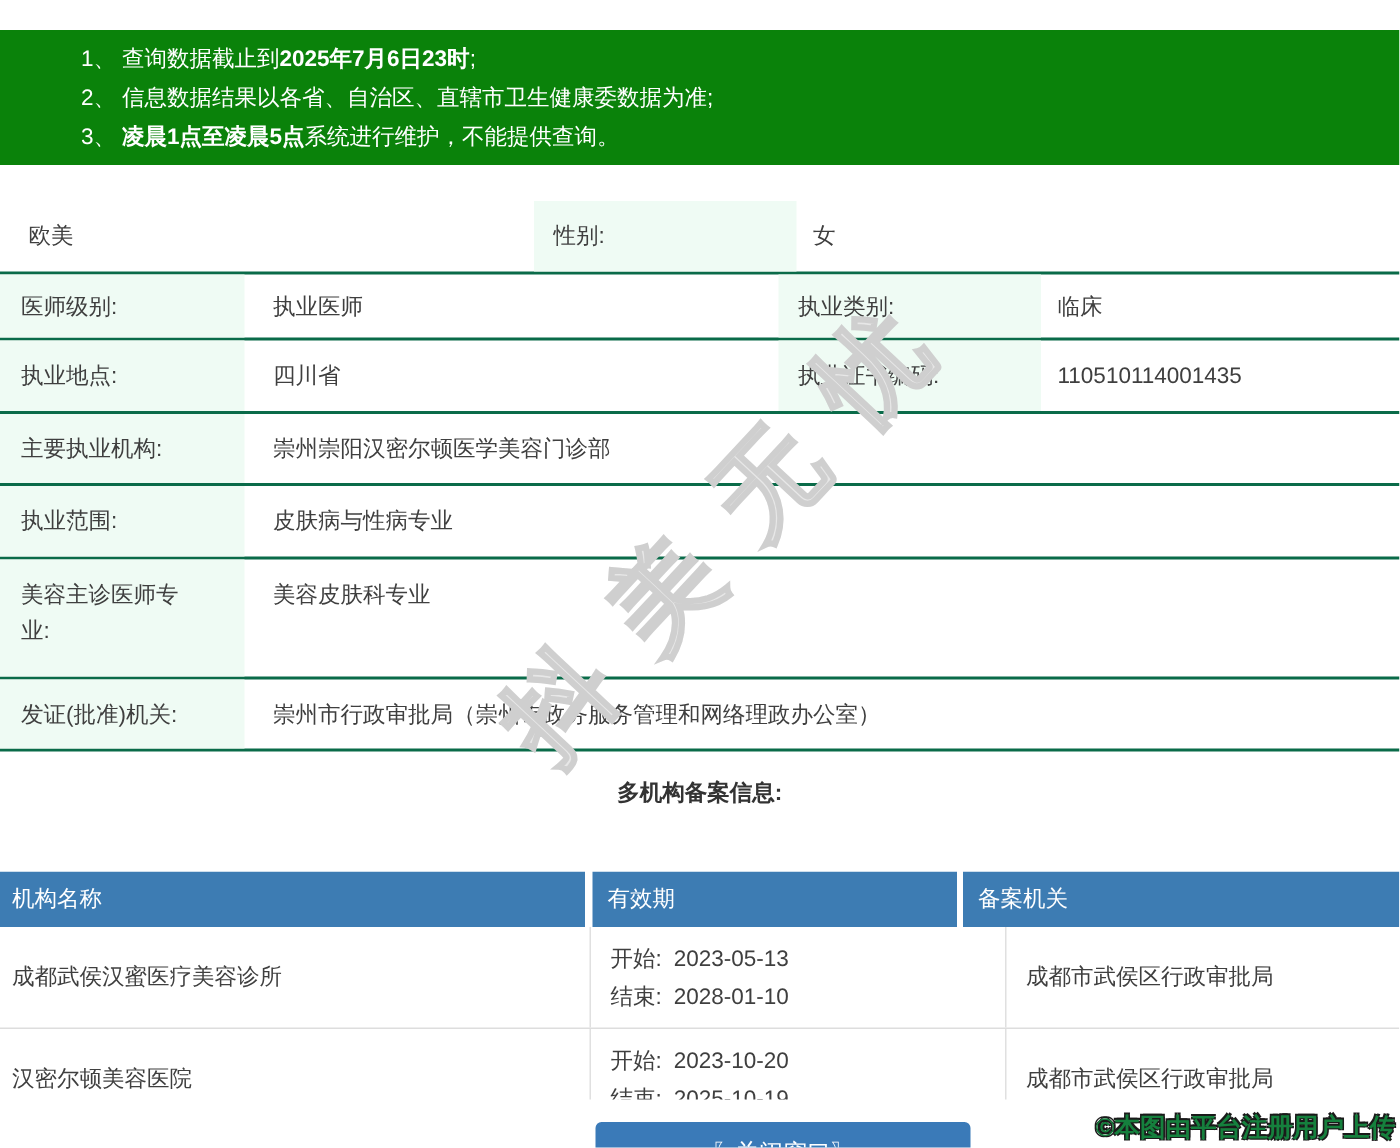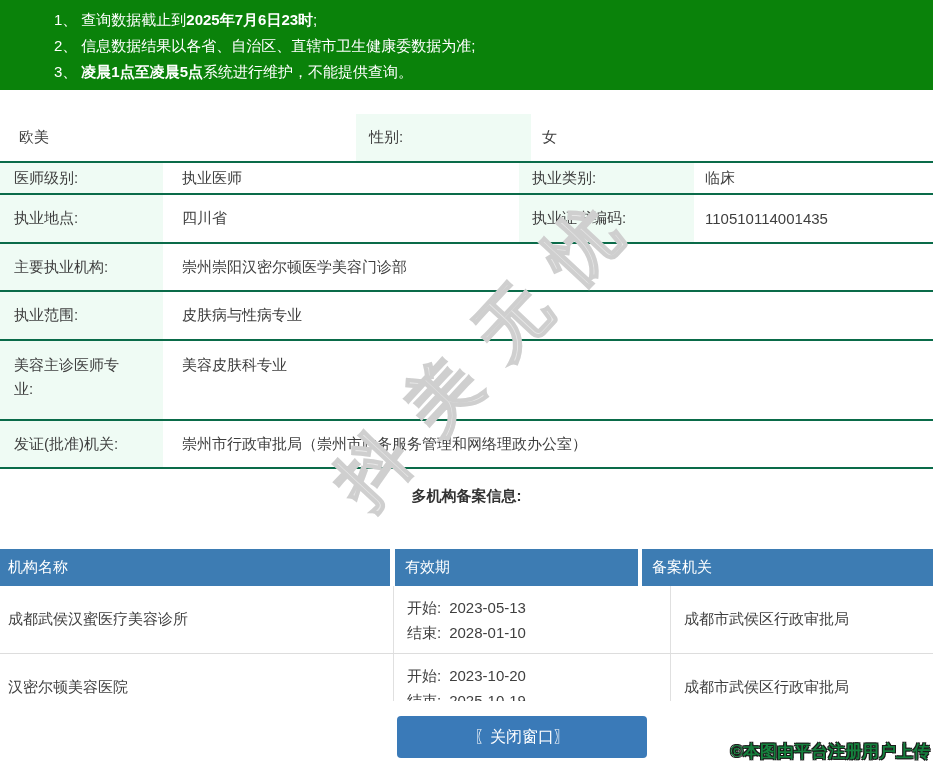--- a/index.html
+++ b/index.html
@@ -5,29 +5,29 @@
   * { box-sizing: border-box; }
   html,body { margin:0; padding:0; }
   body {
     width:933px; height:765px; overflow:hidden; position:relative;
     background:#fff; color:#3f3f3f;
     font-family:"Liberation Sans","DejaVu Sans",sans-serif;
     font-size:15px;
   }
 
   
-  .notice { background:#0a820a; height:90px; padding:7px 0 0 54px; color:#fff; }
+  .notice { background:#0a820a; height:90px; padding:7px 0 0 54px; color:#fff;margin-top:20px; }
   .notice-line { line-height:26px; }
   .notice-line .num { margin-right:4px; }
   .notice-line b { font-weight:bold; }
 
   
   .profile { margin-top:24px; width:933px; }
   .p-row { display:flex; border-bottom:2px solid #0a6b49; }
-  .p-row.h49{height:49px} .p-row.h50{height:32px} .p-row.h48{height:48px}
+  .p-row.h49{height:49px} .p-row.h50{height:44px} .p-row.h48{height:48px}
   .p-row.tall{height:80px}
   .p-cell { display:flex; align-items:center; }
   .tall .p-cell { align-items:flex-start; padding-top:12px; line-height:24px; }
   .p-label  { width:163px; background:#effbf4; padding-left:14px; padding-right:8px; }
   .p-label.wrap { padding-right:38px; }
   .p-value  { width:356px; padding-left:19px; }
   .p-label2 { width:175px; background:#effbf4; padding-left:13px; }
   .p-value2 { flex:1; padding-left:11px; }
   .p-value.span { flex:1; }
 

